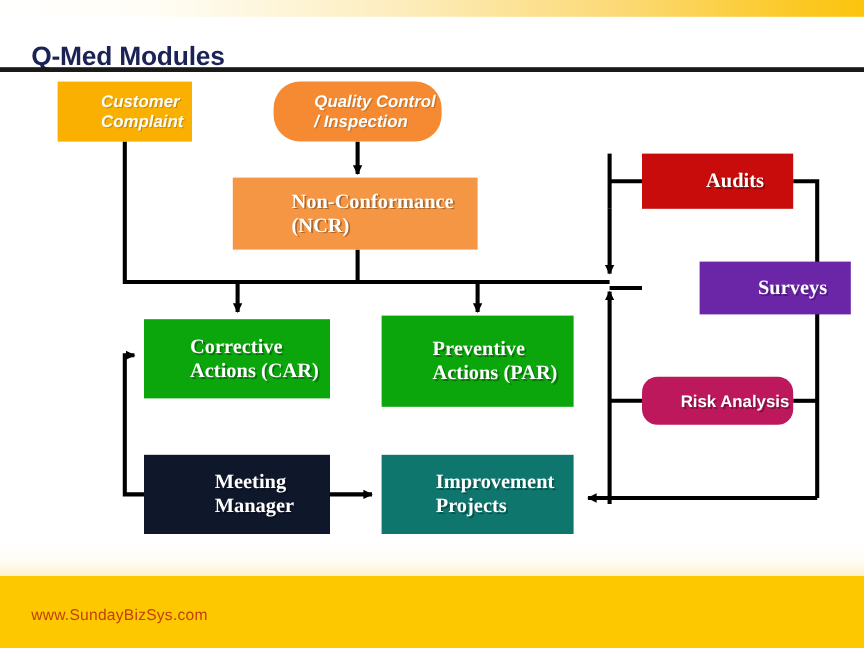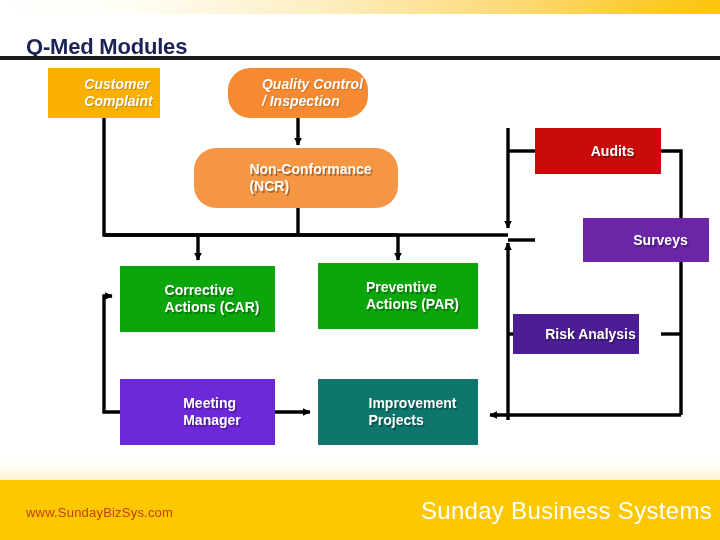--- a/index.html
+++ b/index.html
@@ -92,22 +92,23 @@
     padding-left: 29px;
   }
   .node.style-italic {
     font-style: italic;
     font-weight: bold;
     font-size: 14px;
     text-shadow: 1px 1px 0 rgba(120,70,0,0.35);
   }
   .node.style-bold {
     font-weight: bold;
-    font-size: 14px;
+    font-size: 17px;
     text-shadow: 1.5px 1.5px 0 rgba(0,0,0,0.30);
+    font-family: Liberation Serif, serif;
   }
   .node.style-bold-sm {
     font-weight: bold;
     font-size: 14px;
     text-shadow: 1.5px 1.5px 0 rgba(0,0,0,0.30);
   }
 </style>
 </head>
 <body>
 
@@ -162,39 +163,38 @@
       <path d="M120,412 L104,412 L104,296 L112,296" marker-end="url(#ah)"></path>
     </g>
   </svg>
 
   <div class="node style-italic" style="left:48px; top:68px; width:112px; height:50px; background:#f9b000;">Customer
 Complaint</div>
 
   <div class="node style-italic" style="left:228px; top:68px; width:140px; height:50px; background:#f58a33;border-radius:22px;">Quality Control
 / Inspection</div>
 
-  <div class="node style-bold" style="left:194px; top:148px; width:204px; height:60px; background:#f59644;border-radius:22px;">Non-Conformance
+  <div class="node style-bold" style="left:194px; top:148px; width:204px; height:60px; background:#f59644;">Non-Conformance
 (NCR)</div>
 
   <div class="node style-bold" style="left:535px; top:128px; width:126px; height:46px; background:#c80b0b;">Audits</div>
 
   <div class="node style-bold" style="left:535px; top:218px; width:126px; height:44px; background:#6b26a8;margin-left:48px;">Surveys</div>
 
-  <div class="node style-bold-sm" style="left:513px; top:314px; width:126px; height:40px; background:#4c1d95;">Risk Analysis</div>
+  <div class="node style-bold-sm" style="left:535px; top:314px; width:126px; height:40px; background:#be185d;border-radius:13px;">Risk Analysis</div>
 
   <div class="node style-bold" style="left:120px; top:266px; width:155px; height:66px; background:#0ba60b;">Corrective
 Actions (CAR)</div>
 
-  <div class="node style-bold" style="left:318px; top:263px; width:160px; height:66px; background:#0ba60b;">Preventive
+  <div class="node style-bold" style="left:318px; top:263px; width:160px; height:76px; background:#0ba60b;">Preventive
 Actions (PAR)</div>
 
-  <div class="node style-bold" style="left:120px; top:379px; width:155px; height:66px; background:#6d28d9;">Meeting
+  <div class="node style-bold" style="left:120px; top:379px; width:155px; height:66px; background:#0f172a;">Meeting
 Manager</div>
 
   <div class="node style-bold" style="left:318px; top:379px; width:160px; height:66px; background:#0f766e;">Improvement
 Projects</div>
 
   <div id="footer-fade"></div>
   <div id="footer-band"></div>
   <div id="footer-url">www.SundayBizSys.com</div>
-  <div id="footer-brand">Sunday Business Systems</div>
 
 </div>
 
 </body></html>

